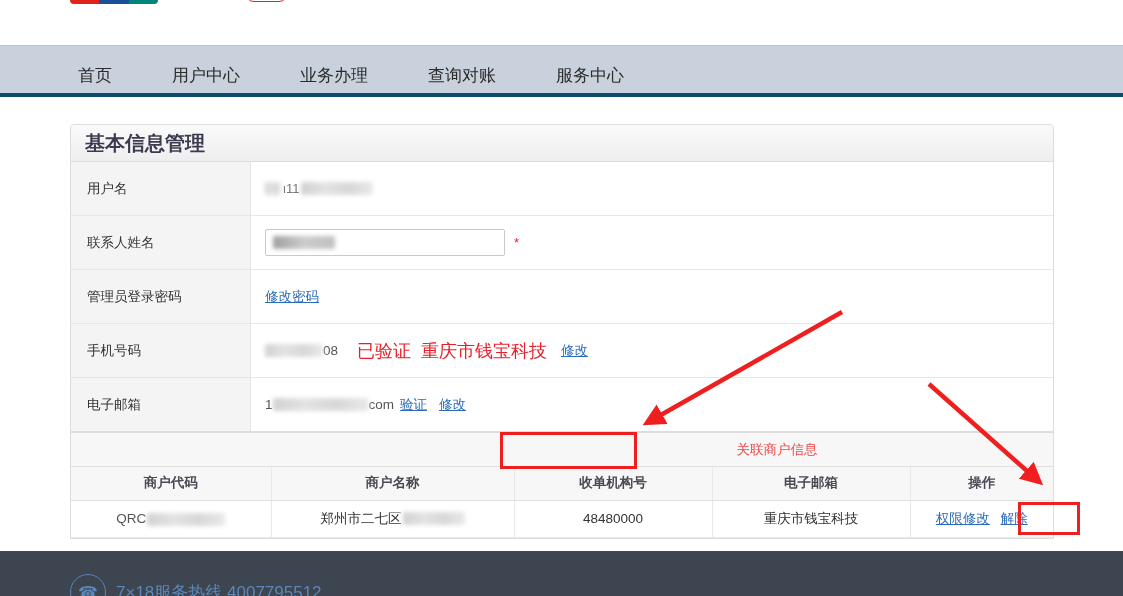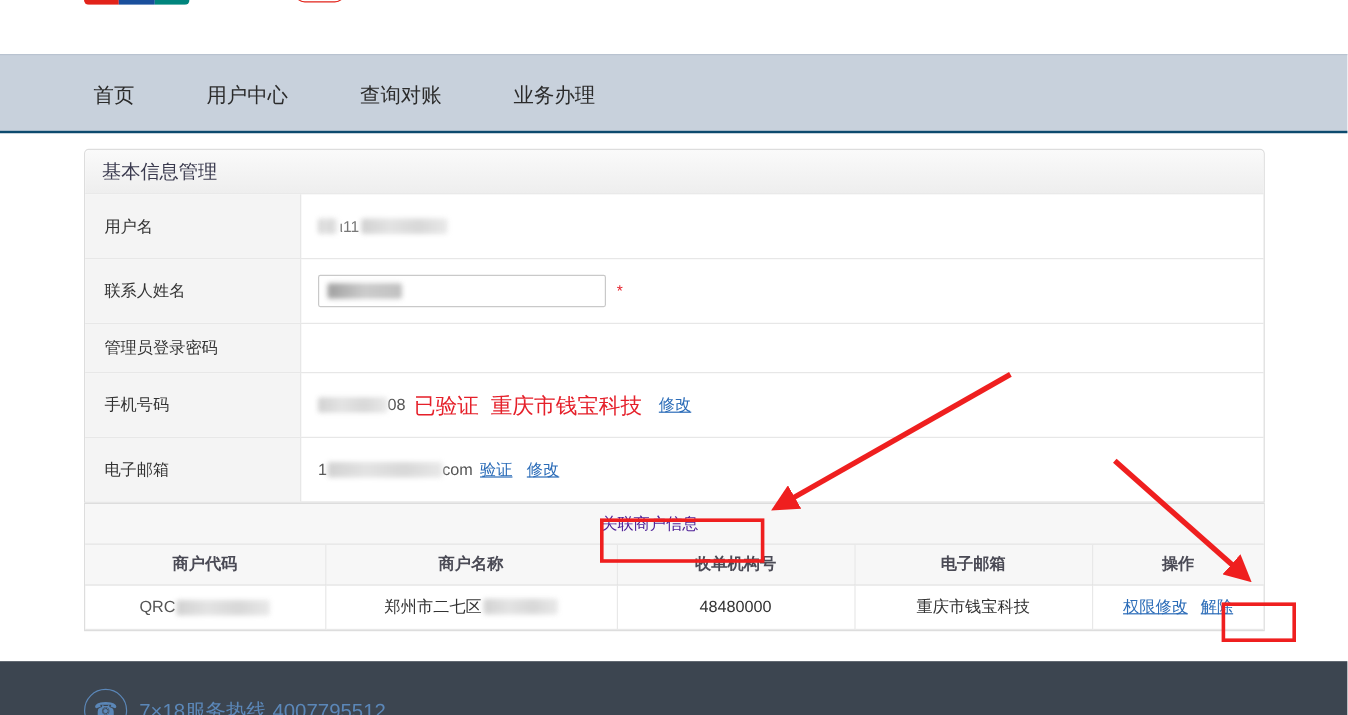--- a/index.html
+++ b/index.html
@@ -19,43 +19,43 @@
   .logo-mark .lm-blue { flex: 1 1 0; background: #1a4f9c; display:flex; align-items:center; justify-content:center; }
   .logo-mark .lm-green { flex: 1 1 0; background: #00857d; }
   .ipv6-badge {
     position: absolute; left: 245px; top: -16px;
     border: 1.5px solid #e2231a; border-radius: 11px;
     padding: 2px 9px; font-size: 11px; color: #e2231a; font-weight: bold;
   }
 
   
   .navbar {
-    position: absolute; left: 0; top: 45px; width: 1123px; height: 66px;
+    position: absolute; left: 0; top: 45px; width: 1123px; height: 52px;
     background: #c8d1dc;
-    border-top: 1px solid #b9c3d0; border-bottom: 2px solid #0c4a6e;
-    display: flex; align-items: flex-end;
+    border-top: 1px solid #b9c3d0; border-bottom: 4px solid #0c4a6e;
+    display: flex; align-items: flex-start;
   }
   .nav-item {
     color: #2b2b2b; font-size: 17px; cursor: pointer;
     white-space: nowrap; line-height: 59px;
   }
   .nav-item:nth-child(1) { margin-left: 78px; }
   .nav-item { margin-right: 60px; }
 
   
   .content { position: absolute; left: 70px; top: 124px; width: 984px; }
 
   .panel { border: 1px solid #ddd; border-radius: 4px 4px 0 0; background: #fff; }
   .panel-head {
     height: 37px; line-height: 37px;
     background: linear-gradient(to bottom, #fafafa, #eeeeee);
     border-bottom: 1px solid #ddd;
     border-radius: 4px 4px 0 0;
     padding-left: 14px;
-    font-size: 16px; color: #3b3b4f; font-weight: normal;
+    font-size: 20px; color: #3b3b4f; font-weight: bold;
   }
 
   .frow { display: flex; border-bottom: 1px solid #e7e7e7; min-height: 41px; justify-content: space-between; }
   .frow:last-child { border-bottom: none; }
   .fl {
     width: 180px; flex: 0 0 180px;
     background: #f4f4f4;
     border-right: 1px solid #e7e7e7;
     font-size: 13.5px; color: #333;
     display: flex; align-items: center; padding-left: 16px;
@@ -90,21 +90,21 @@
     display: flex; align-items: center; justify-content: center;
     cursor: pointer;
     box-shadow: inset 0 1px 0 rgba(255,255,255,.35);
   }
 
   
   .msec { border: 1px solid #ddd; border-top: 1px solid #ddd; background: #fff; }
   .msec-title {
     height: 34px; line-height: 34px;
     background: #f7f7f7; border-bottom: 1px solid #e0e0e0;
-    padding-left: 430px; font-size: 13.5px; color: #4c1d95;
+    padding-left: 430px; font-size: 13.5px; color: #ef4444; text-align: center;
   }
   table.mtable { width: 100%; border-collapse: collapse; }
   table.mtable th {
     background: #f7f7f7; border-bottom: 1px solid #e0e0e0; border-right: 1px solid #e8e8e8;
     height: 33px; font-size: 13.5px; color: #4a4a55; font-weight: bold;
   }
   table.mtable td {
     height: 37px; border-right: 1px solid #e8e8e8; border-bottom: 1px solid #e8e8e8;
     font-size: 13.5px; color: #333; text-align: center;
   }
@@ -137,22 +137,23 @@
         <span class="lm-green"></span>
       </span>
 
     </div>
     <div class="ipv6-badge">IPv6</div>
   </div>
 
   <div class="navbar">
     <span class="nav-item">首页</span>
     <span class="nav-item">用户中心</span>
+    <span class="nav-item">业务办理</span>
     <span class="nav-item">查询对账</span>
-    <span class="nav-item">业务办理</span>
+    <span class="nav-item">服务中心</span>
   </div>
 
   <div class="content">
 
     <div class="panel">
       <div class="panel-head">基本信息管理</div>
 
       <div class="frow">
         <div class="fl">用户名</div>
         <div class="fv tall">
@@ -167,27 +168,30 @@
         <div class="fv tall">
           <div class="txtbox">
             <span class="blur dark" style="width:62px;"></span>
           </div>
           <span class="star">*</span>
         </div>
       </div>
 
       <div class="frow">
         <div class="fl">管理员登录密码</div>
+        <div class="fv tall">
+          <span class="lnk">修改密码</span>
+        </div>
       </div>
 
       <div class="frow">
         <div class="fl">手机号码</div>
         <div class="fv tall">
           <span class="blur" style="width:58px;"></span>
-            <span style="color:#555;margin-right:7px;">08</span>
+            <span style="color:#555;margin-right:19px;">08</span>
           <span class="redtxt">已验证</span>
           <span class="redtxt" style="margin-left:10px;">重庆市钱宝科技</span>
           <span class="lnk" style="margin-left:14px;">修改</span>
         </div>
       </div>
 
       <div class="frow">
         <div class="fl">电子邮箱</div>
         <div class="fv tall">
           <span style="color:#555;">1</span>

